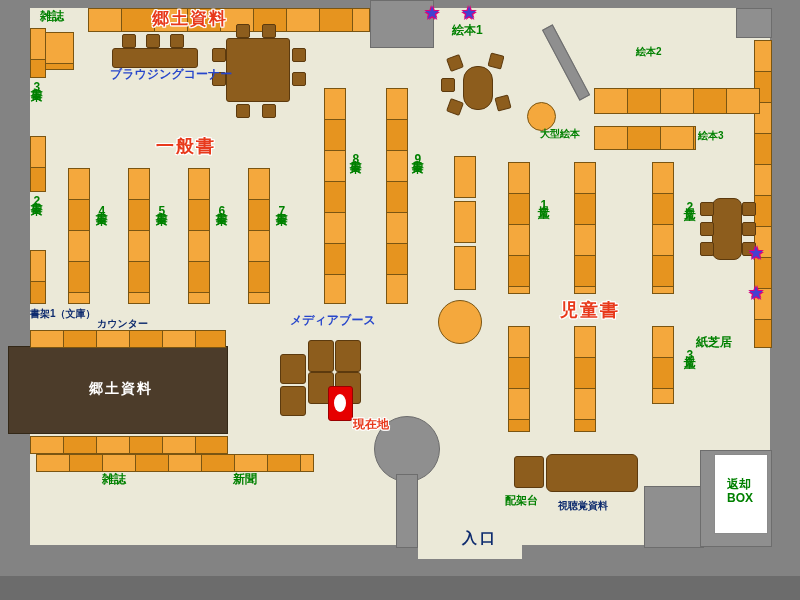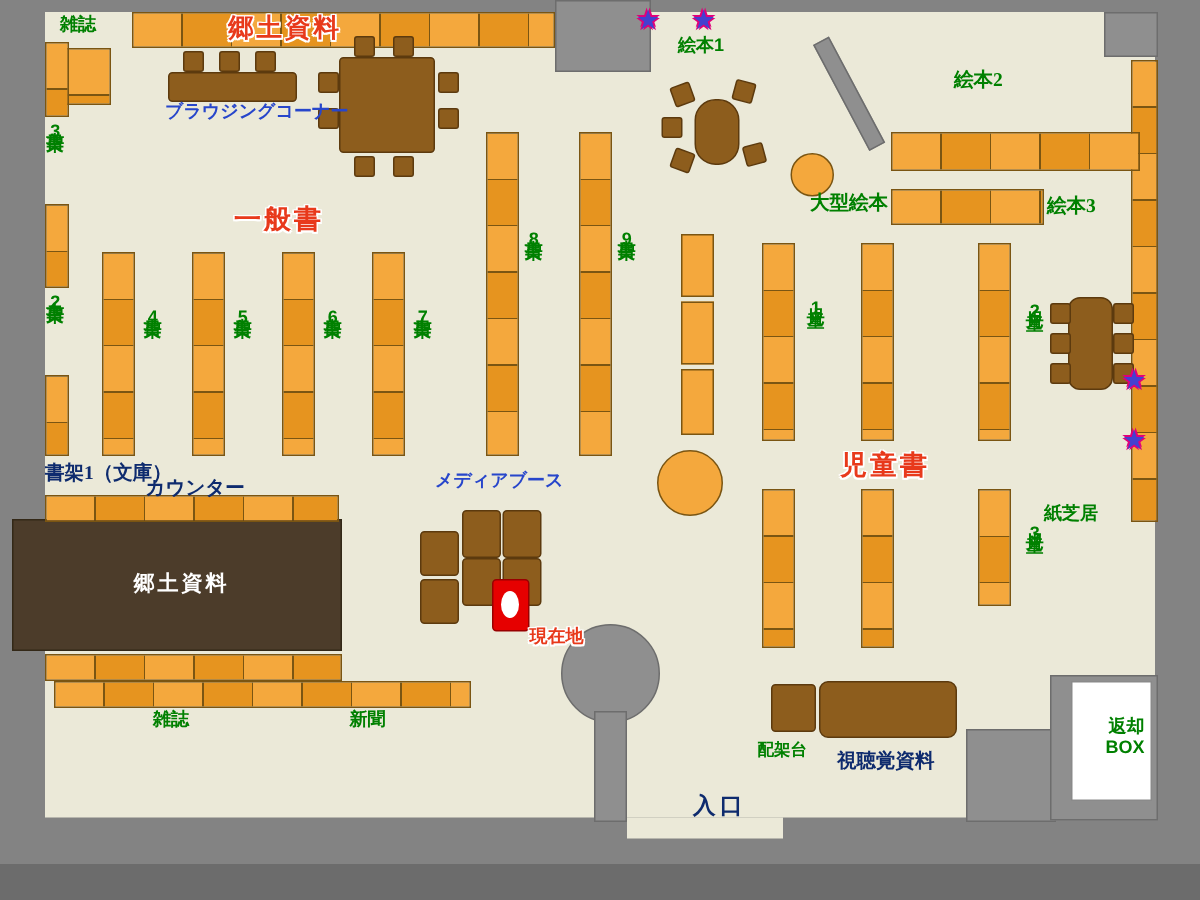--- a/index.html
+++ b/index.html
@@ -23,21 +23,21 @@
   .chair{width:12px;height:12px;background:var(--furniture,#8d5d1d);
          border:1px solid #5c3a0e;border-radius:2px;}
   .stacks{background:var(--stacks,#4c3c2a);border:1px solid #332817;}
   .whitebox{background:#ffffff;border:1px solid #8a8a8a;}
   .marker{background:var(--marker-red,#e60000);border:1px solid #990000;border-radius:3px;}
   .lbl{position:absolute;font-size:12px;font-weight:bold;line-height:1.15;white-space:nowrap;}
   .green{color:var(--label-green,#008000);text-align:right;}
   .red{color:var(--label-red,#e8391b);}
   .blue{color:var(--label-blue,#2746cb);}
   .navy{color:var(--label-navy,#0e2b6e);}
-  .med{font-size:13px;font-family:Liberation Serif, serif;}
+  .med{font-size:10px;}
   .big{font-size:18px;letter-spacing:2px;}
   .vert{writing-mode:vertical-rl;text-orientation:upright;letter-spacing:1px;}
   .olw{text-shadow:-1px -1px 0 #fff,1px -1px 0 #fff,-1px 1px 0 #fff,1px 1px 0 #fff,
        -1px 0 0 #fff,1px 0 0 #fff,0 -1px 0 #fff,0 1px 0 #fff;}
   .star{position:absolute;font-size:18px;line-height:1;font-weight:bold;
         color:var(--star-fill,#4440d0);
         text-shadow:-1px -1px 0 var(--star-outline,#e0007a),1px -1px 0 var(--star-outline,#e0007a),
         -1px 1px 0 var(--star-outline,#e0007a),1px 1px 0 var(--star-outline,#e0007a);}
 </style>
 </head>
@@ -159,15 +159,15 @@
   <div class="lbl navy med" style="left:30px;top:308px">書架1（文庫）</div>
   <div class="lbl navy med" style="left:97px;top:318px">カウンター</div>
   <div class="lbl blue" style="left:290px;top:314px">メディアブース</div>
   <div class="lbl" style="left:89px;top:380px;color:#ffffff;font-size:14px;letter-spacing:2px">郷土資料</div>
   <div class="lbl red olw" style="left:353px;top:418px">現在地</div>
   <div class="lbl green" style="left:102px;top:473px">雑誌</div>
   <div class="lbl green" style="left:233px;top:473px">新聞</div>
   <div class="lbl green" style="left:505px;top:494px;font-size:11px">配架台</div>
   <div class="lbl navy med" style="left:558px;top:500px">視聴覚資料</div>
   <div class="lbl navy" style="left:462px;top:529px;font-size:15px;letter-spacing:3px">入口</div>
-  <div class="lbl green" style="left:727px;top:478px;white-space:normal;width:36px;text-align:right">返却BOX</div>
+  <div class="lbl green" style="left:727px;top:478px;white-space:normal;width:36px;text-align:left">返却BOX</div>
 
 </div>
 
 </body></html>

